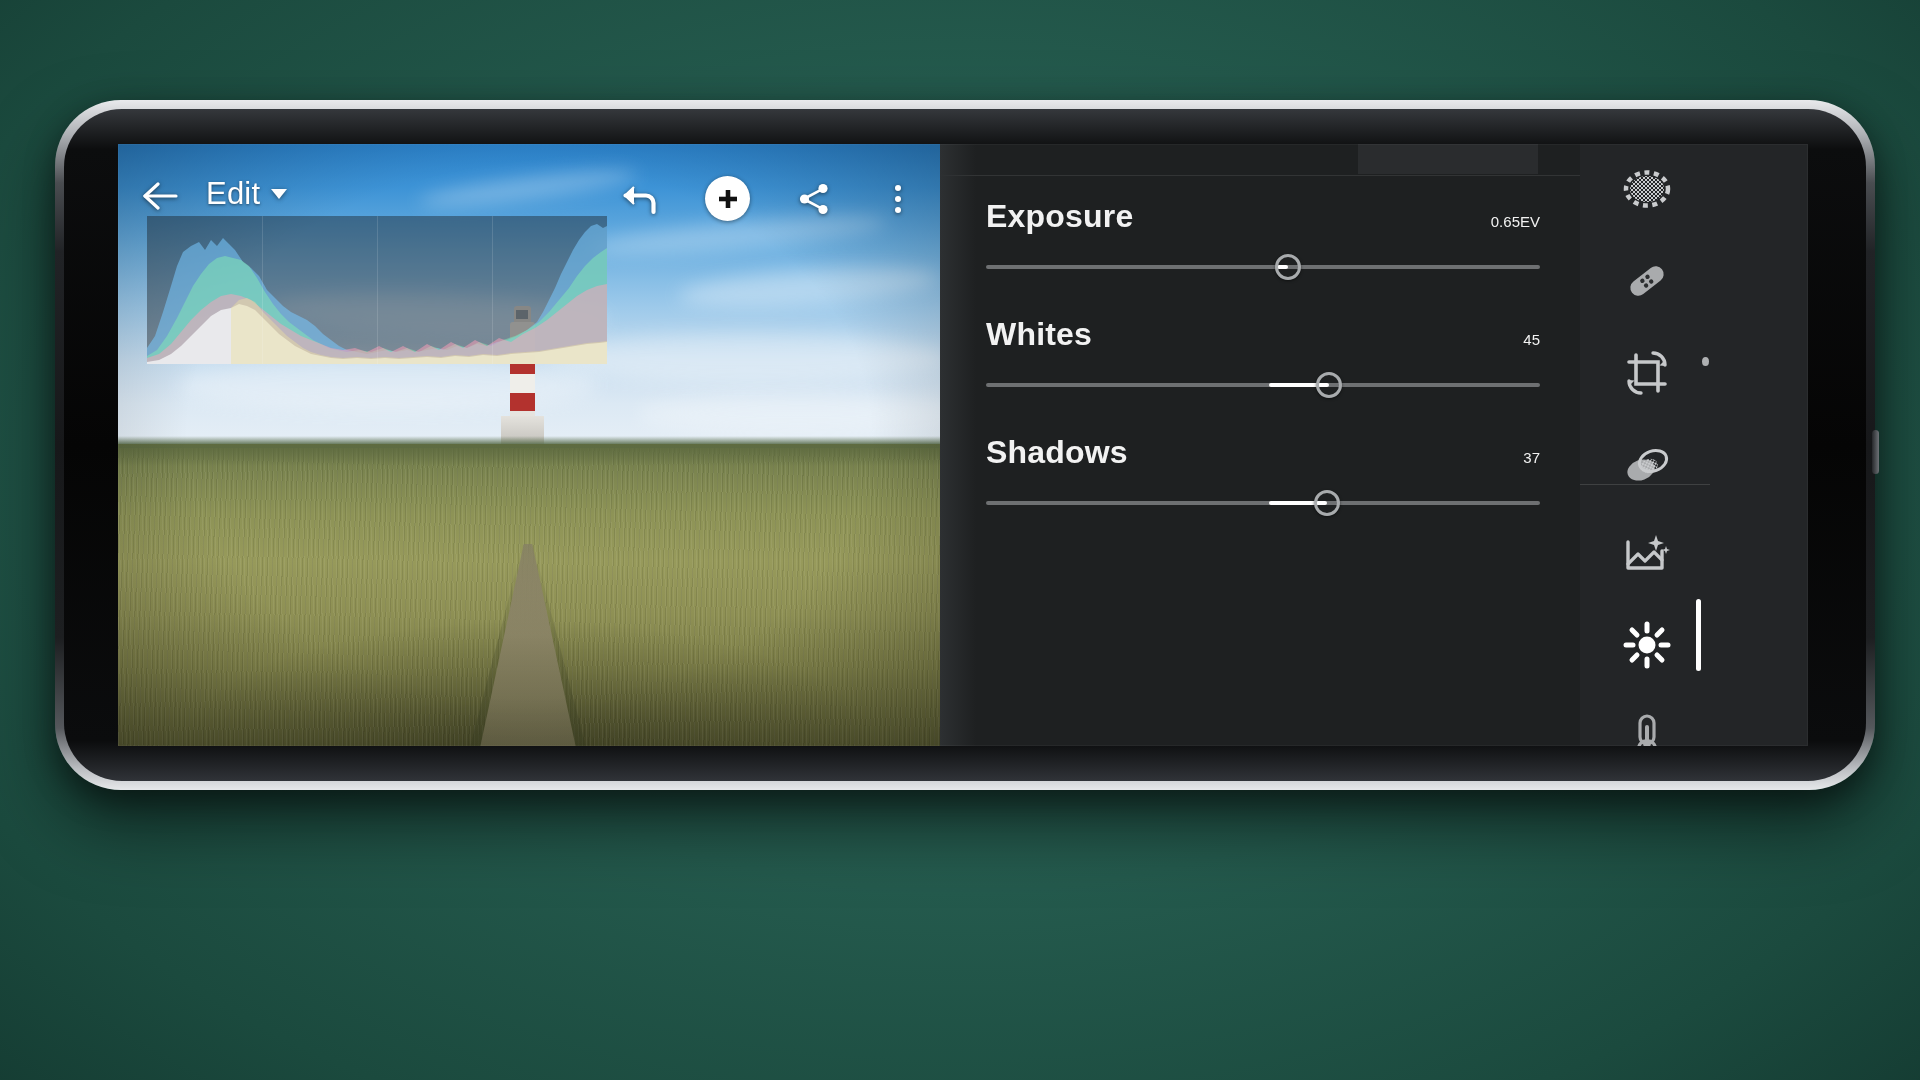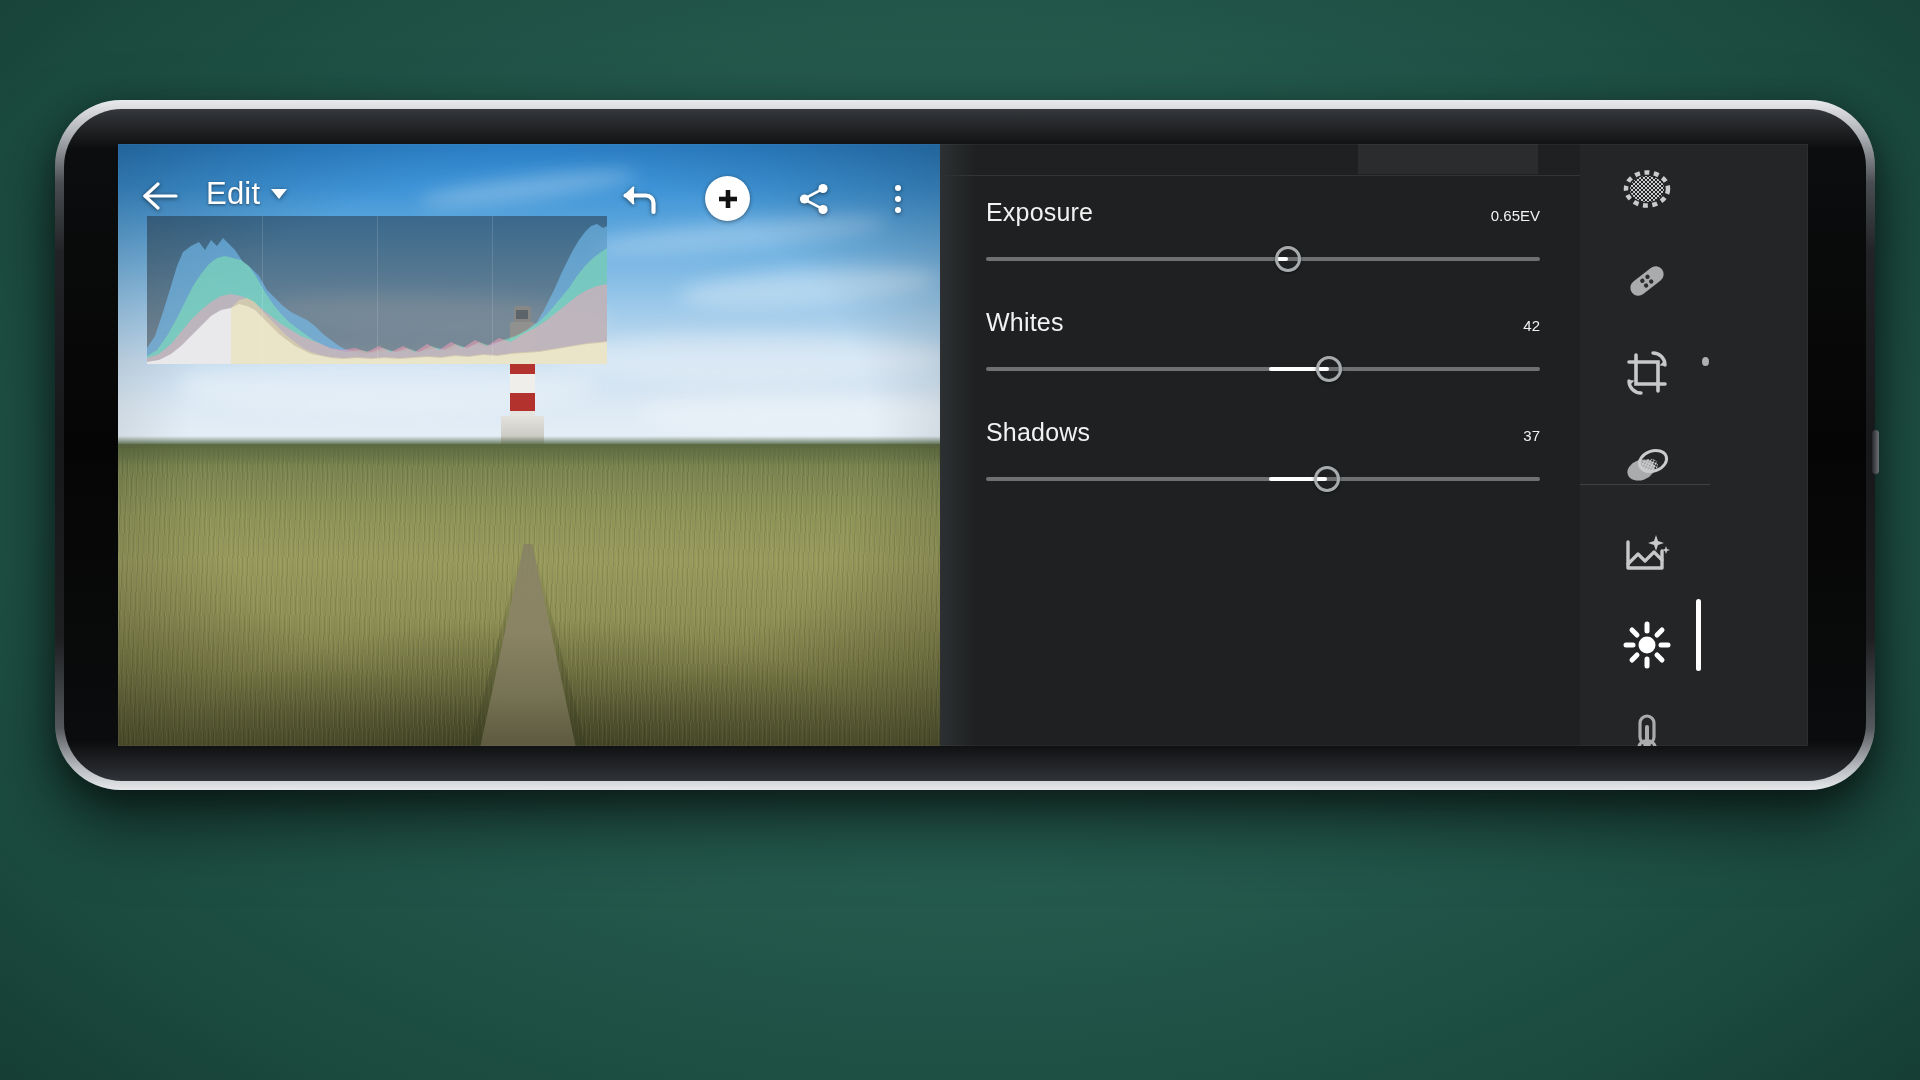--- a/index.html
+++ b/index.html
@@ -299,22 +299,22 @@
     box-sizing: border-box;
   }
   .slider-row { margin-top: 36px; }
   .slider-row:first-child { margin-top: 22px; }
   .slider-head {
     display: flex; align-items: baseline; justify-content: space-between;
     margin-bottom: 19px;
   }
   .slider-label {
     color: #f2f2f2;
-    font-size: 25px;
-    font-weight: 400;
+    font-size: 32px;
+    font-weight: 700;
     letter-spacing: .2px;
   }
   .slider-value {
     color: #f2f2f2;
     font-size: 15px;
     font-weight: 400;
   }
   .slider-track-wrap {
     position: relative;
     height: 26px;
@@ -529,21 +529,21 @@
             </div>
             <div class="slider-track-wrap">
               <div class="slider-track"></div>
               <div class="slider-fill" style="left: 52.5%; width: 2%;"></div>
               <div class="slider-thumb" style="left: 54.5%;"></div>
             </div>
           </div>
           <div class="slider-row">
             <div class="slider-head">
               <span class="slider-label">Whites</span>
-              <span class="slider-value">42</span>
+              <span class="slider-value">45</span>
             </div>
             <div class="slider-track-wrap">
               <div class="slider-track"></div>
               <div class="slider-fill" style="left: 51%; width: 11%;"></div>
               <div class="slider-thumb" style="left: 62%;"></div>
             </div>
           </div>
           <div class="slider-row">
             <div class="slider-head">
               <span class="slider-label">Shadows</span>

